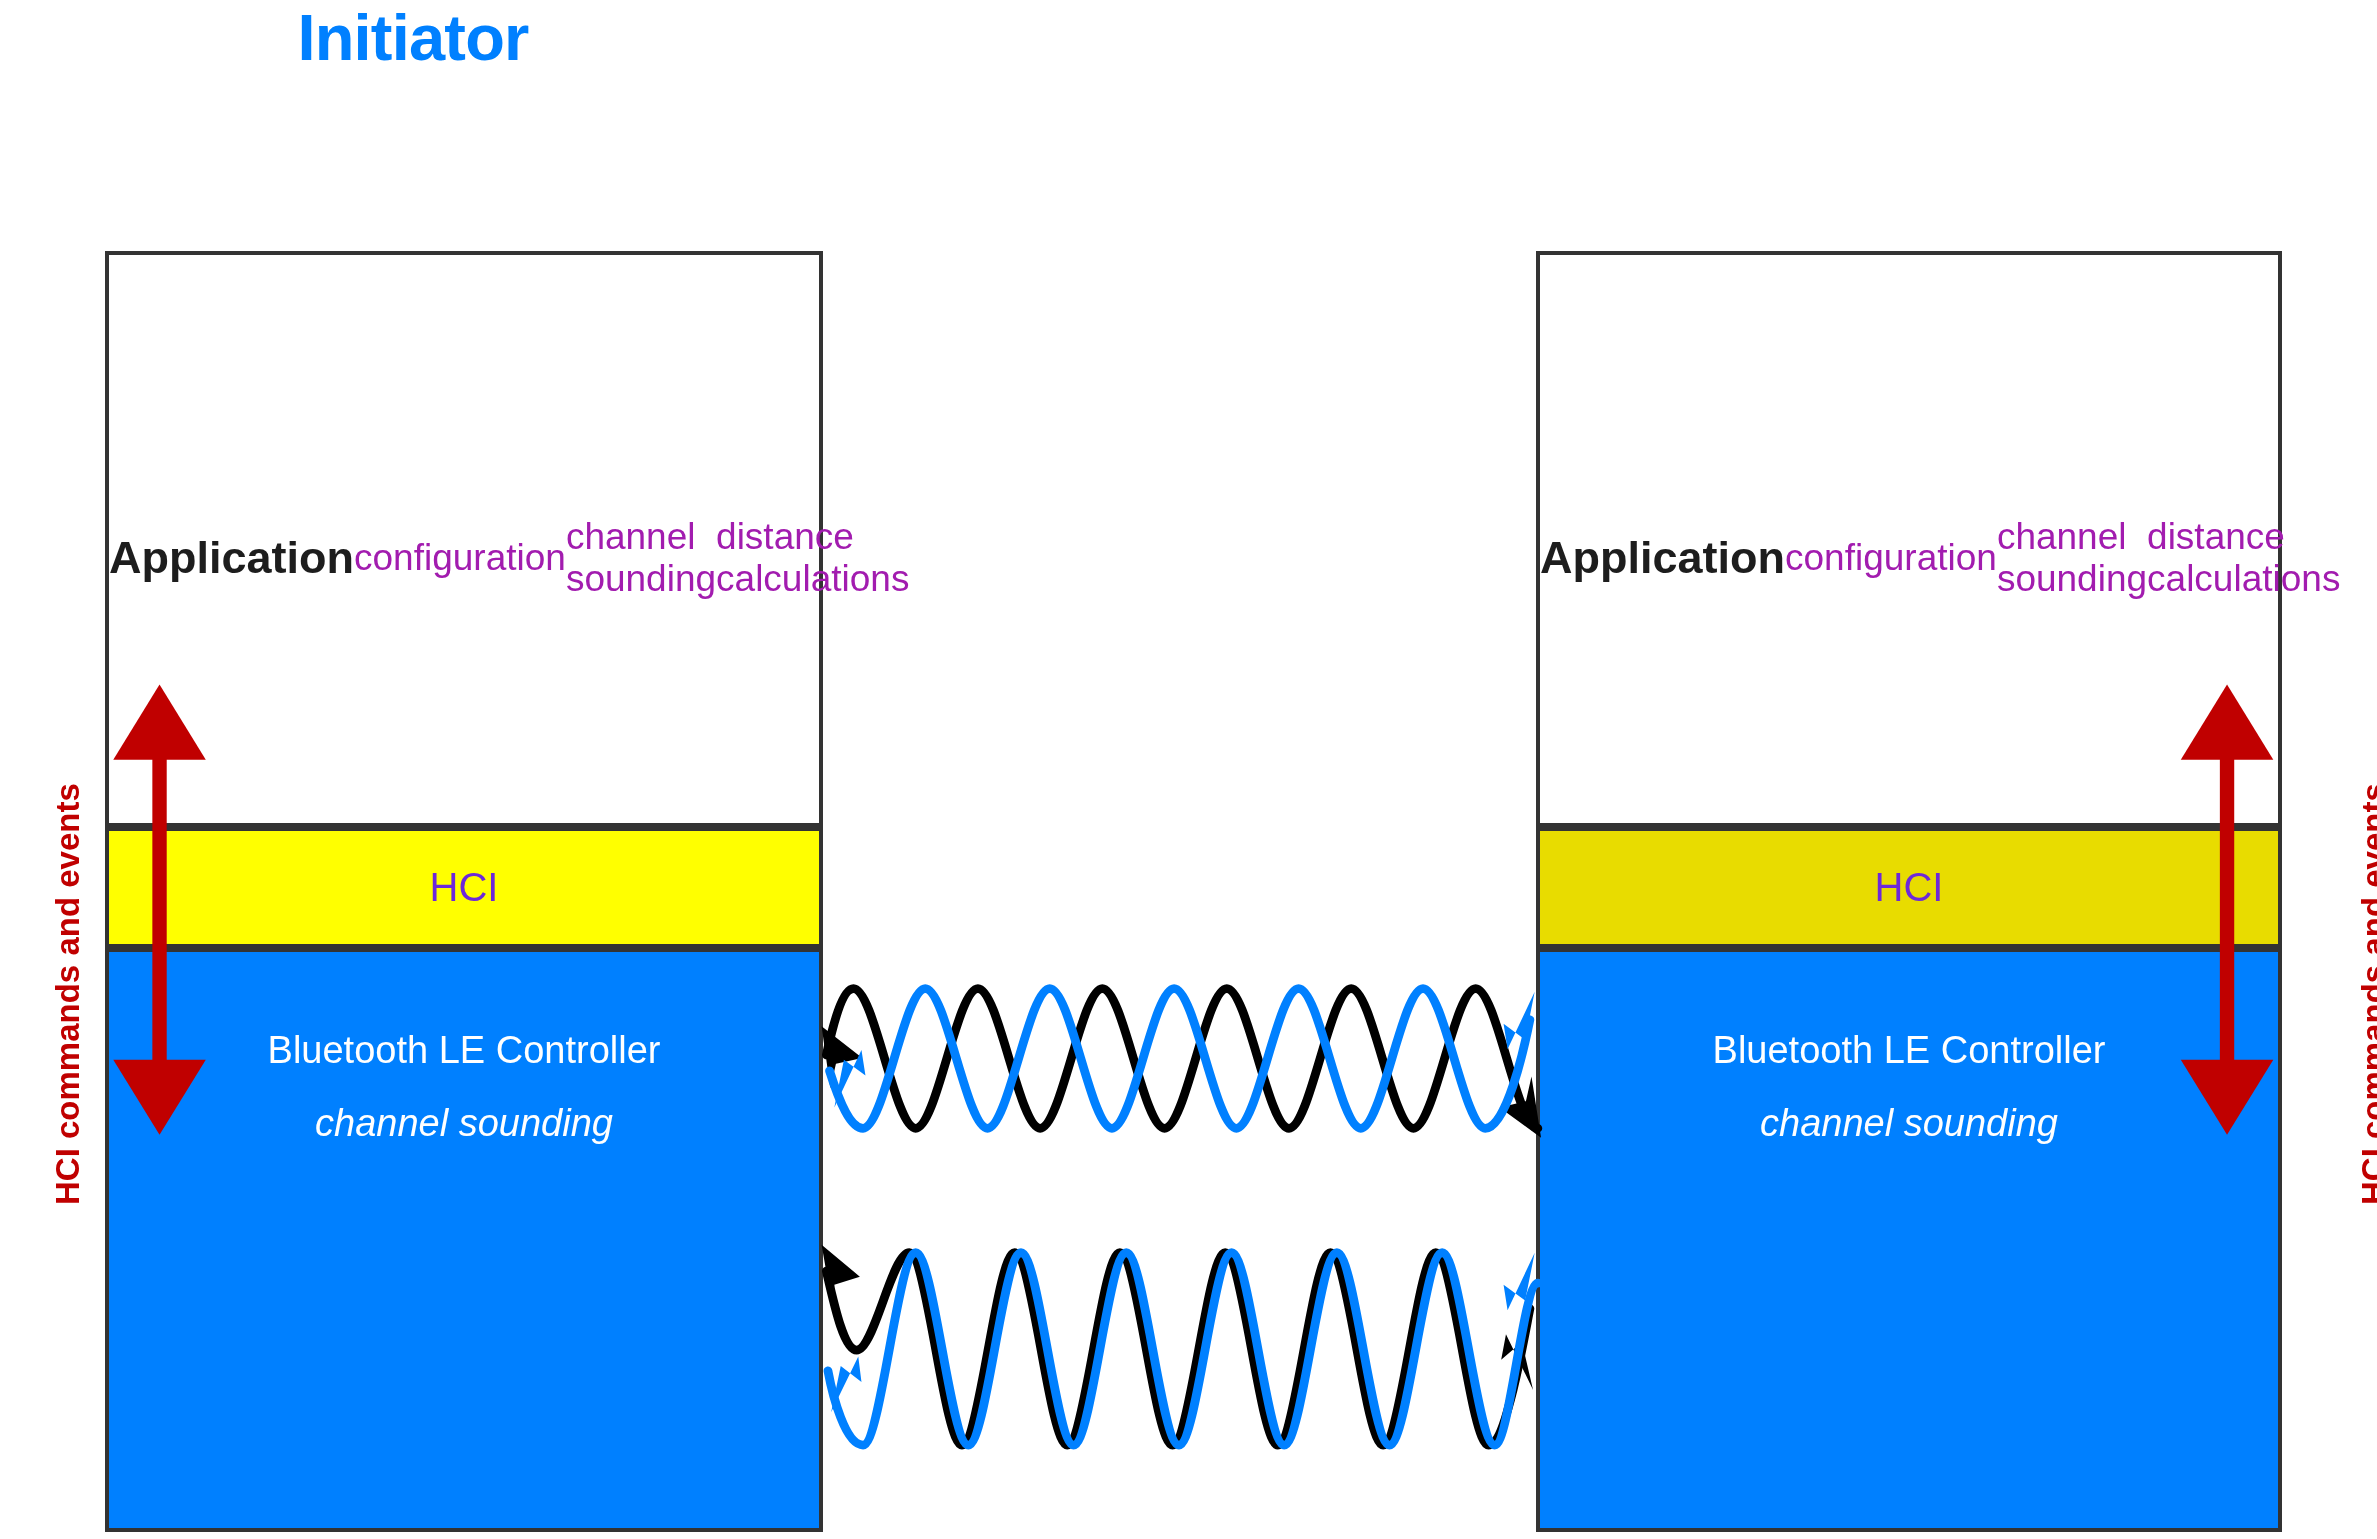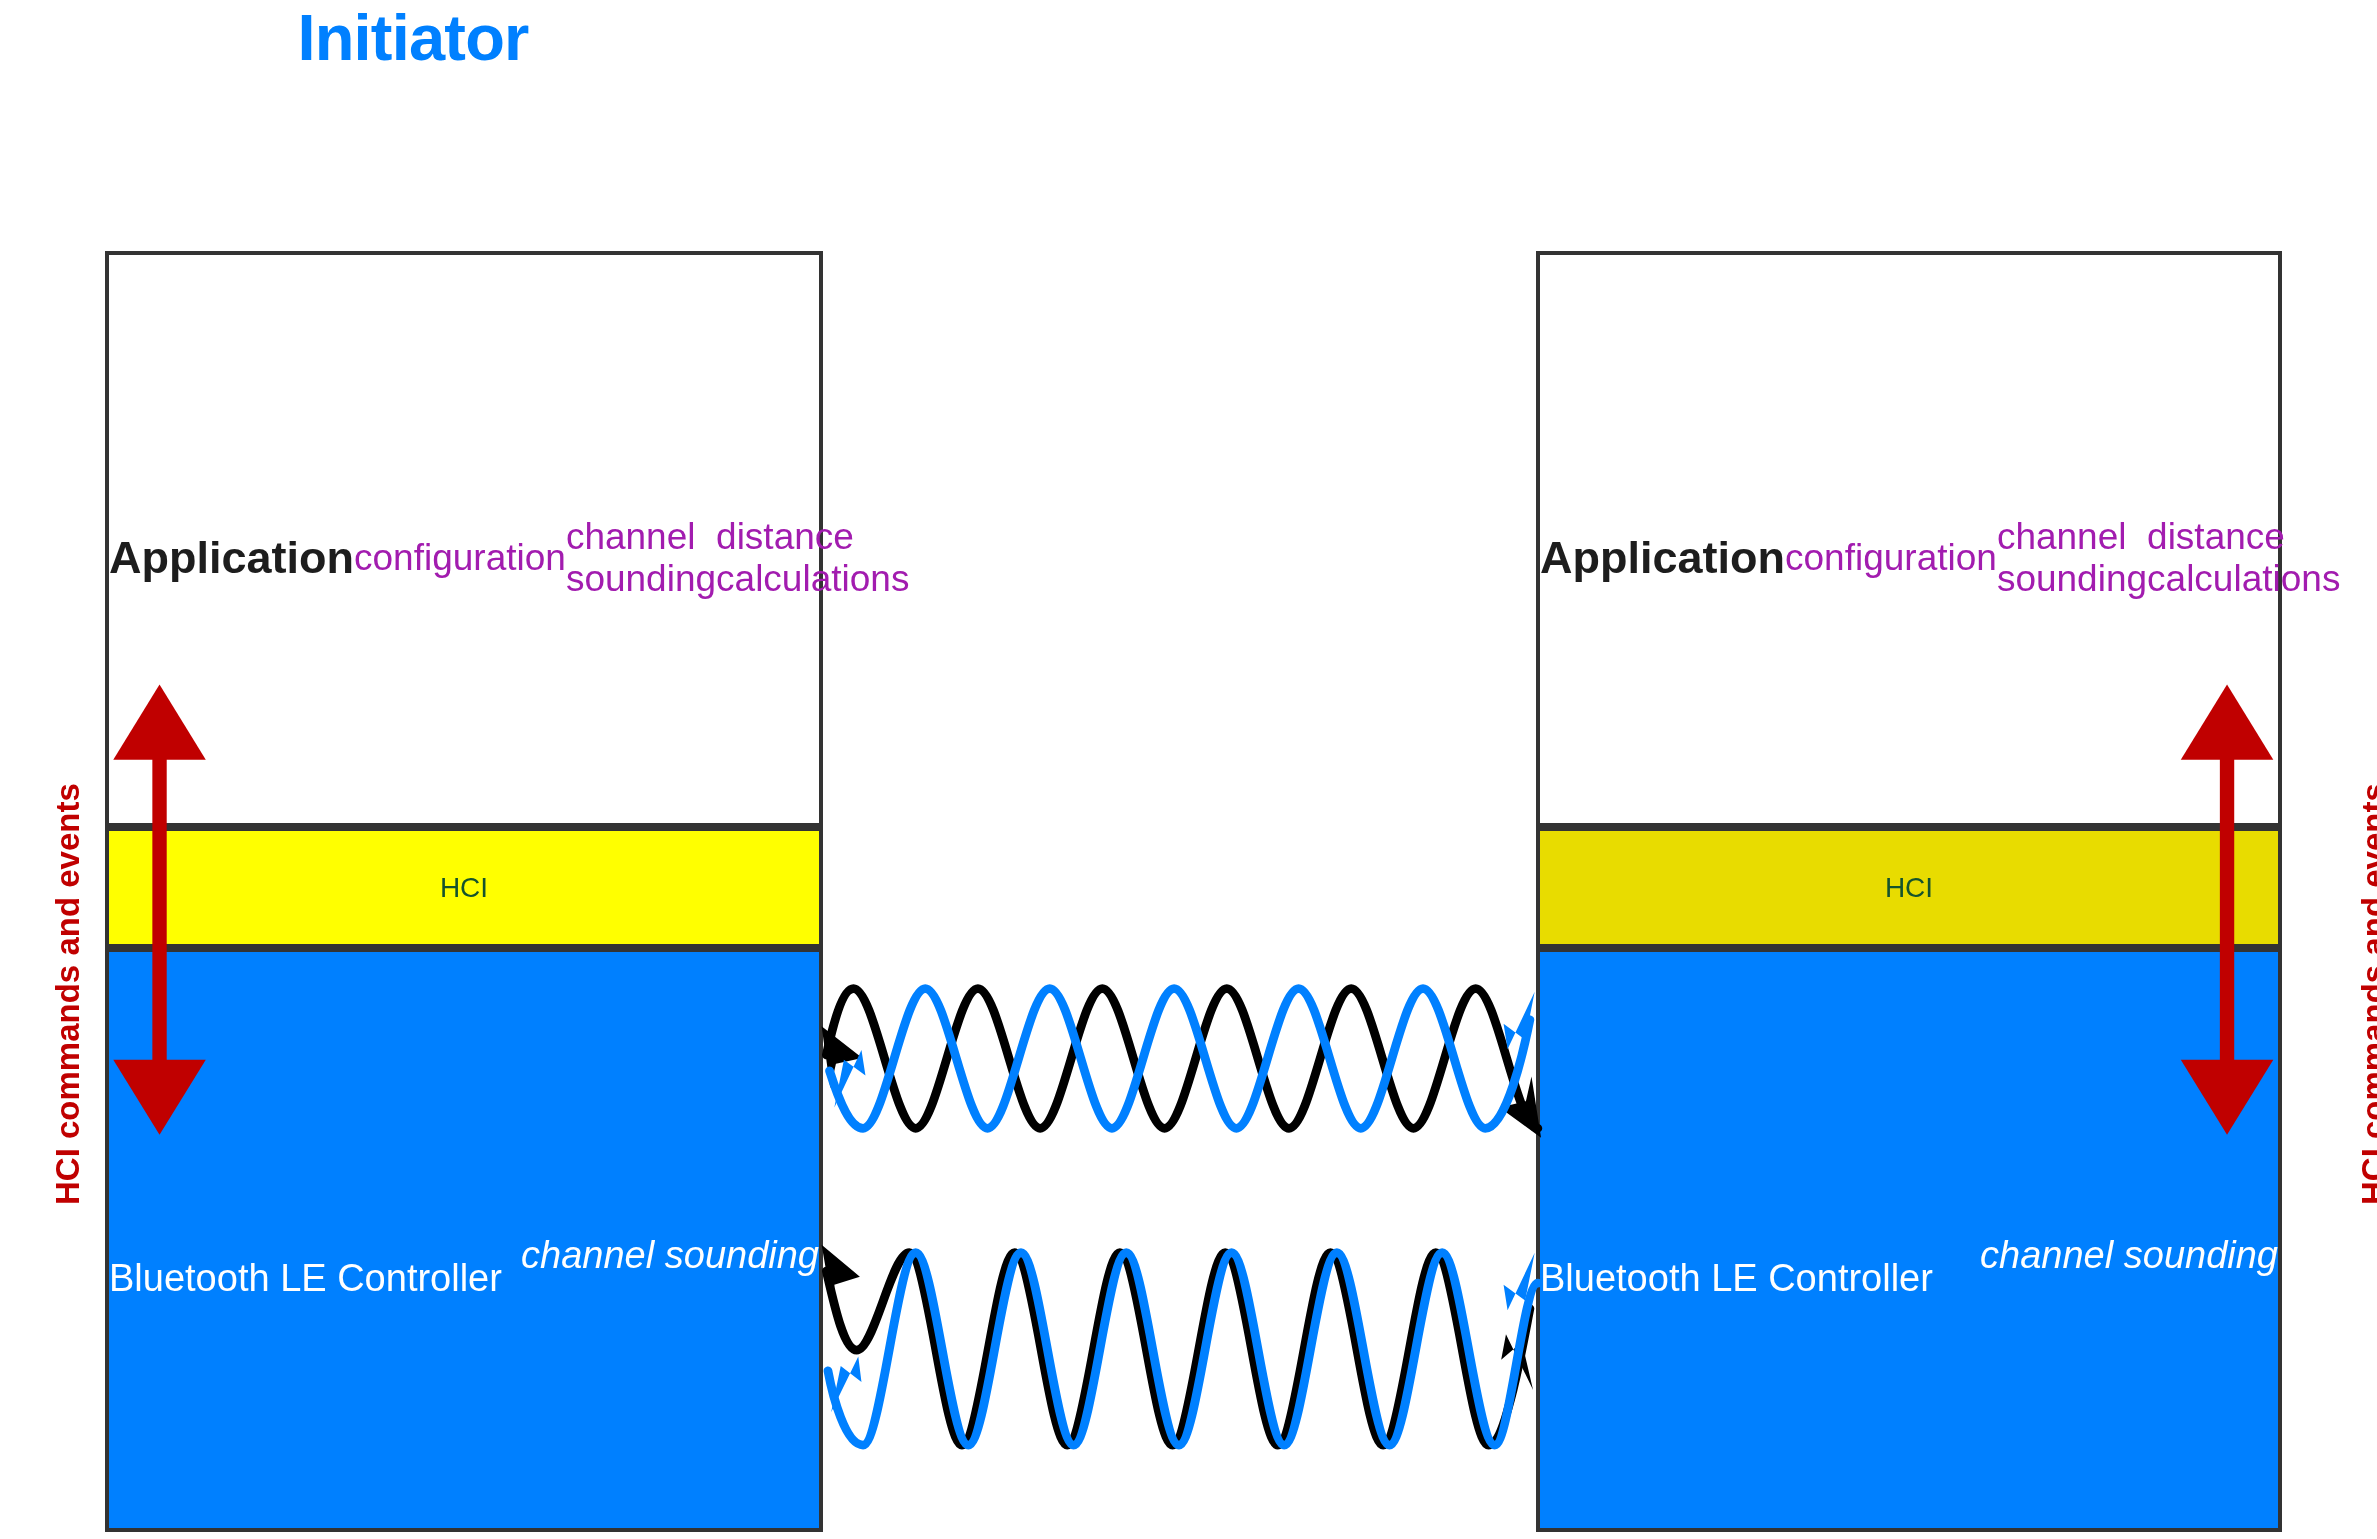--- a/index.html
+++ b/index.html
@@ -18,25 +18,25 @@
   .ranging-label{font-size:35px;color:#1d1d1d;}
 
   .app-box{position:absolute;background:#ffffff;border:4px solid #333333;
            box-sizing:border-box;display:flex;flex-direction:row;
            align-items:center;justify-content:flex-start;}
   .app-title{font-size:45px;font-weight:bold;color:#1d1d1d;margin-top:37px;}
   .app-line{font-size:37px;color:#a21caf;margin-top:37px;}
 
   .hci-box{position:absolute;border:4px solid #333333;box-sizing:border-box;
            display:flex;align-items:center;justify-content:center;}
-  .hci-label{font-size:28px;color:#14532d;}
+  .hci-label{font-size:40px;color:#6d28d9;}
 
   .ctrl-box{position:absolute;border:4px solid #333333;box-sizing:border-box;
-            background:#0080ff;display:flex;flex-direction:row;
-            align-items:center;justify-content:space-between;}
+            background:#0080ff;display:flex;flex-direction:column;
+            align-items:center;justify-content:flex-start;}
   .ctrl-title{font-size:38px;color:#ffffff;margin-top:77px;}
   .ctrl-sub{font-size:38px;color:#ffffff;font-style:italic;margin-top:30px;}
 
   
   .vlabel{position:absolute;color:#c00000;font-size:33px;font-weight:bold;
           white-space:nowrap;transform-origin:0 0;
           transform:rotate(-90deg);}
 </style>
 </head>
 <body>

